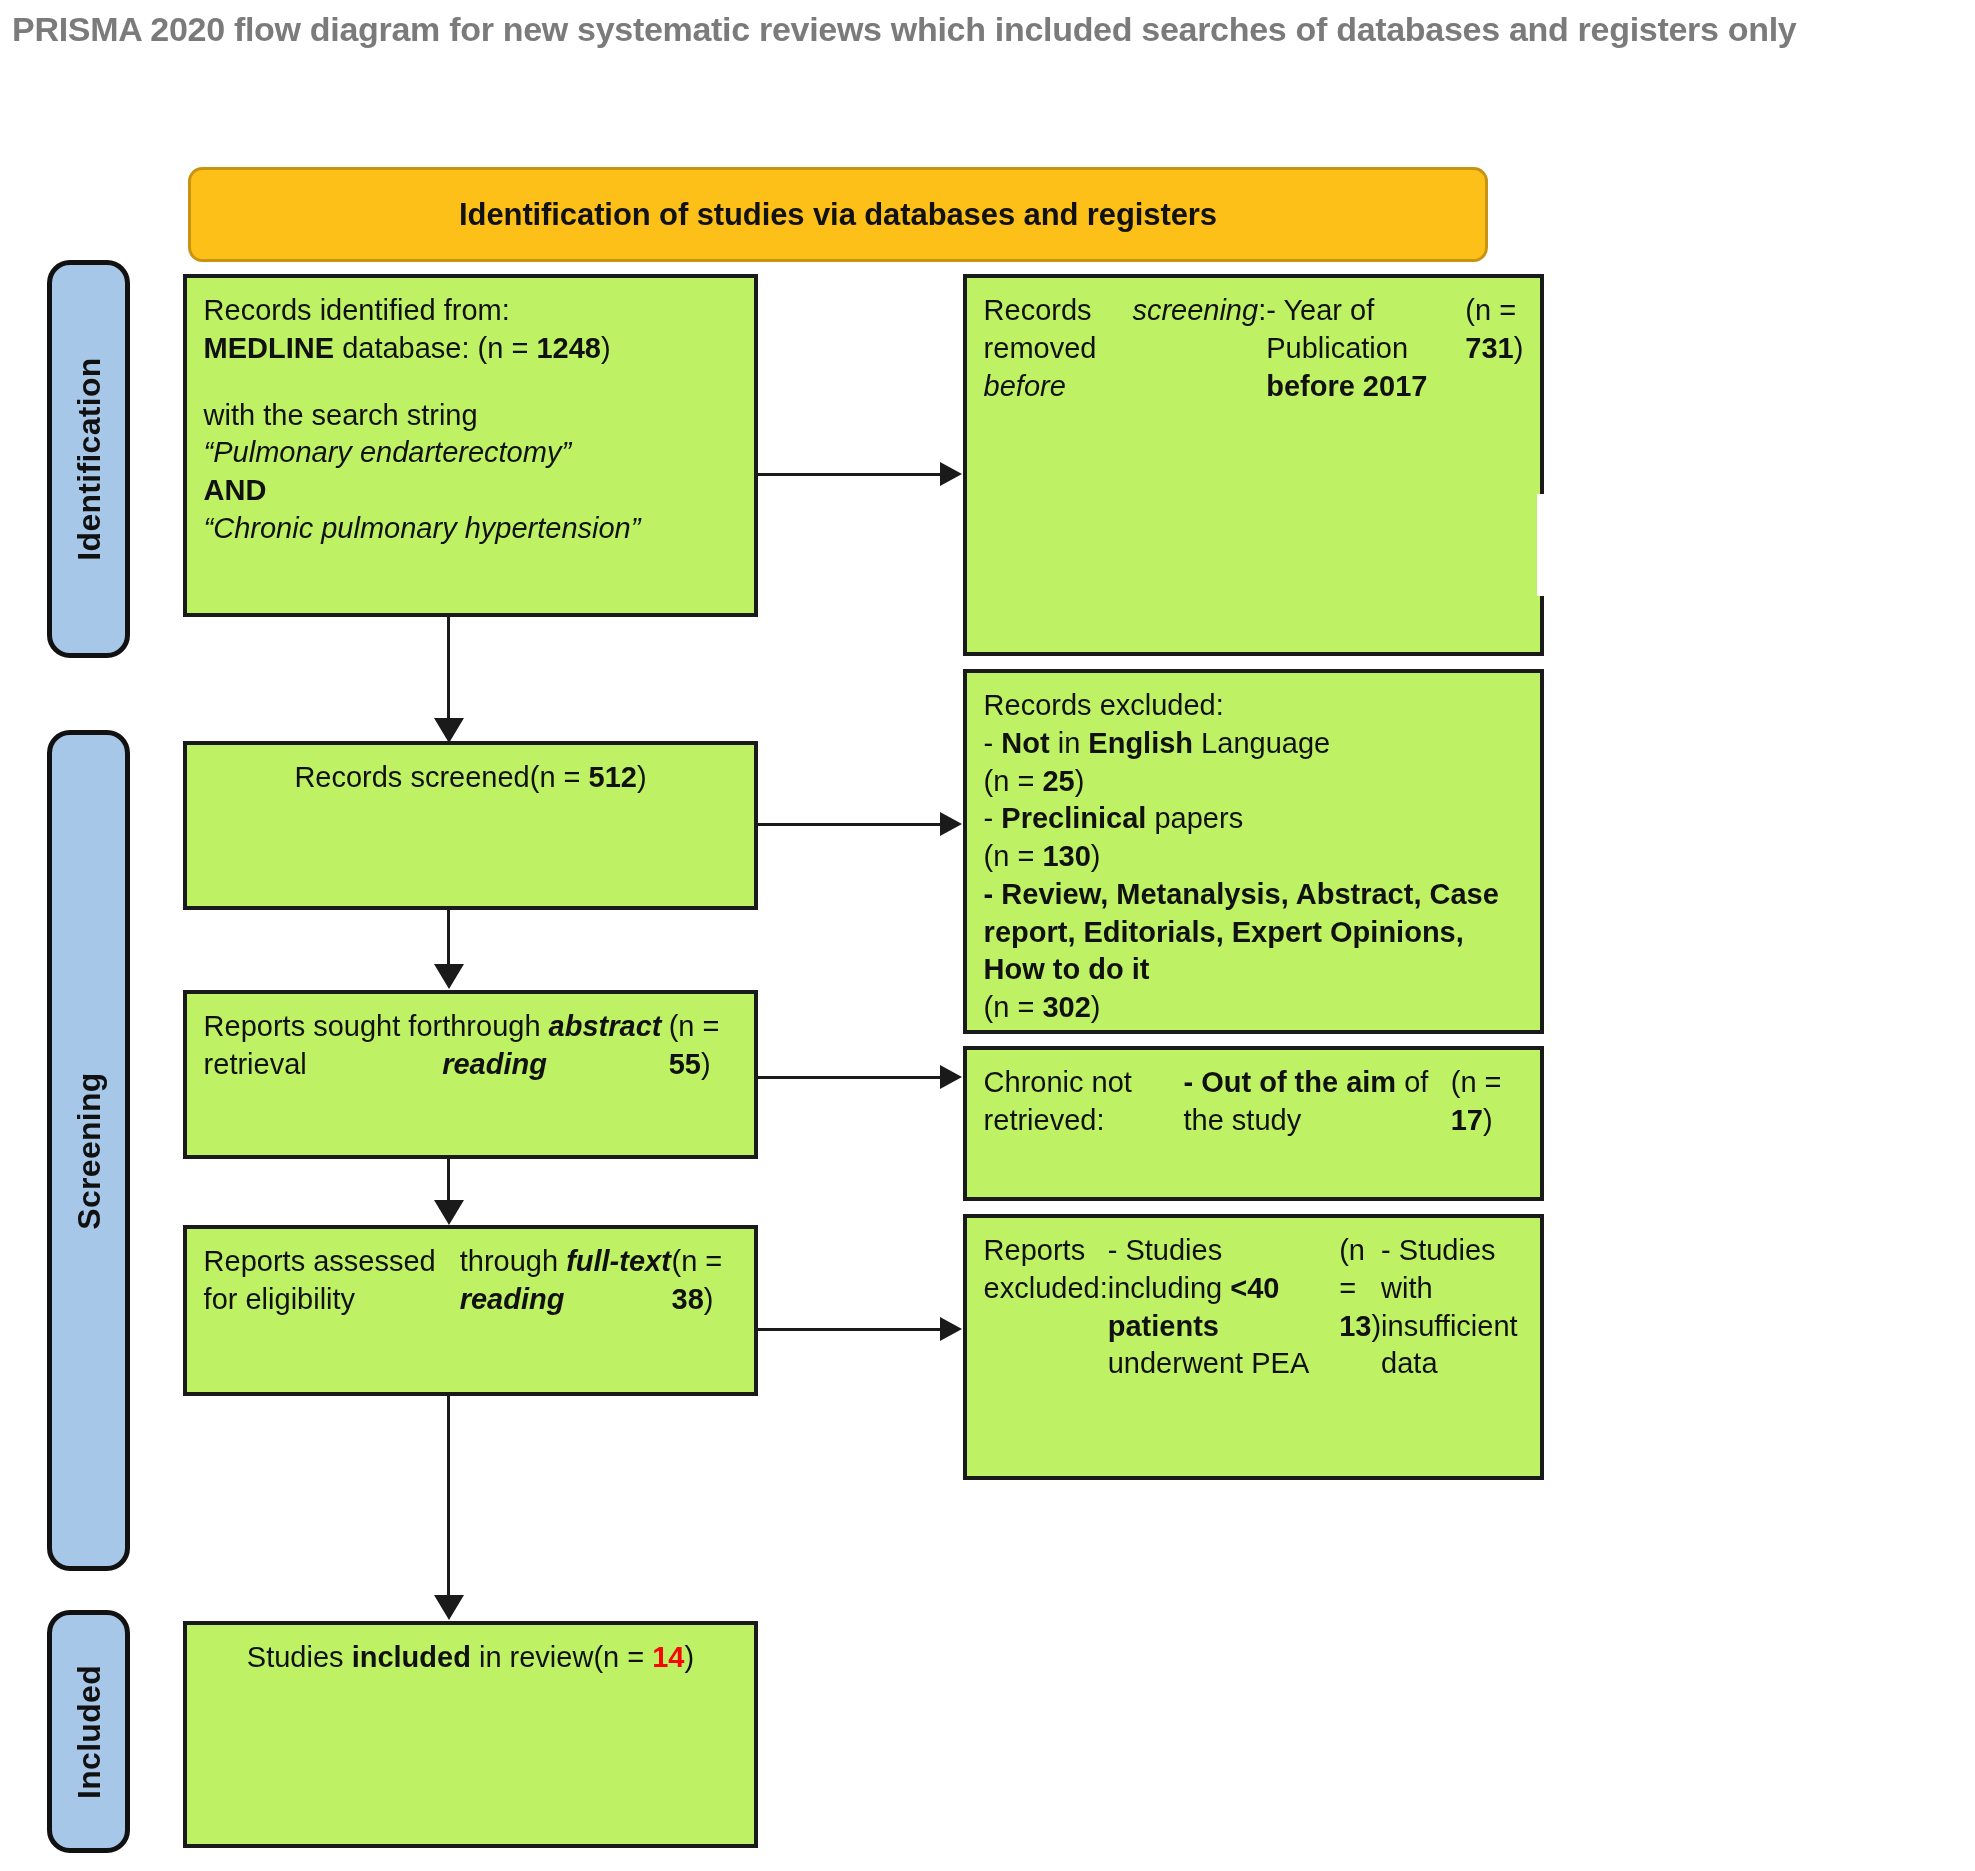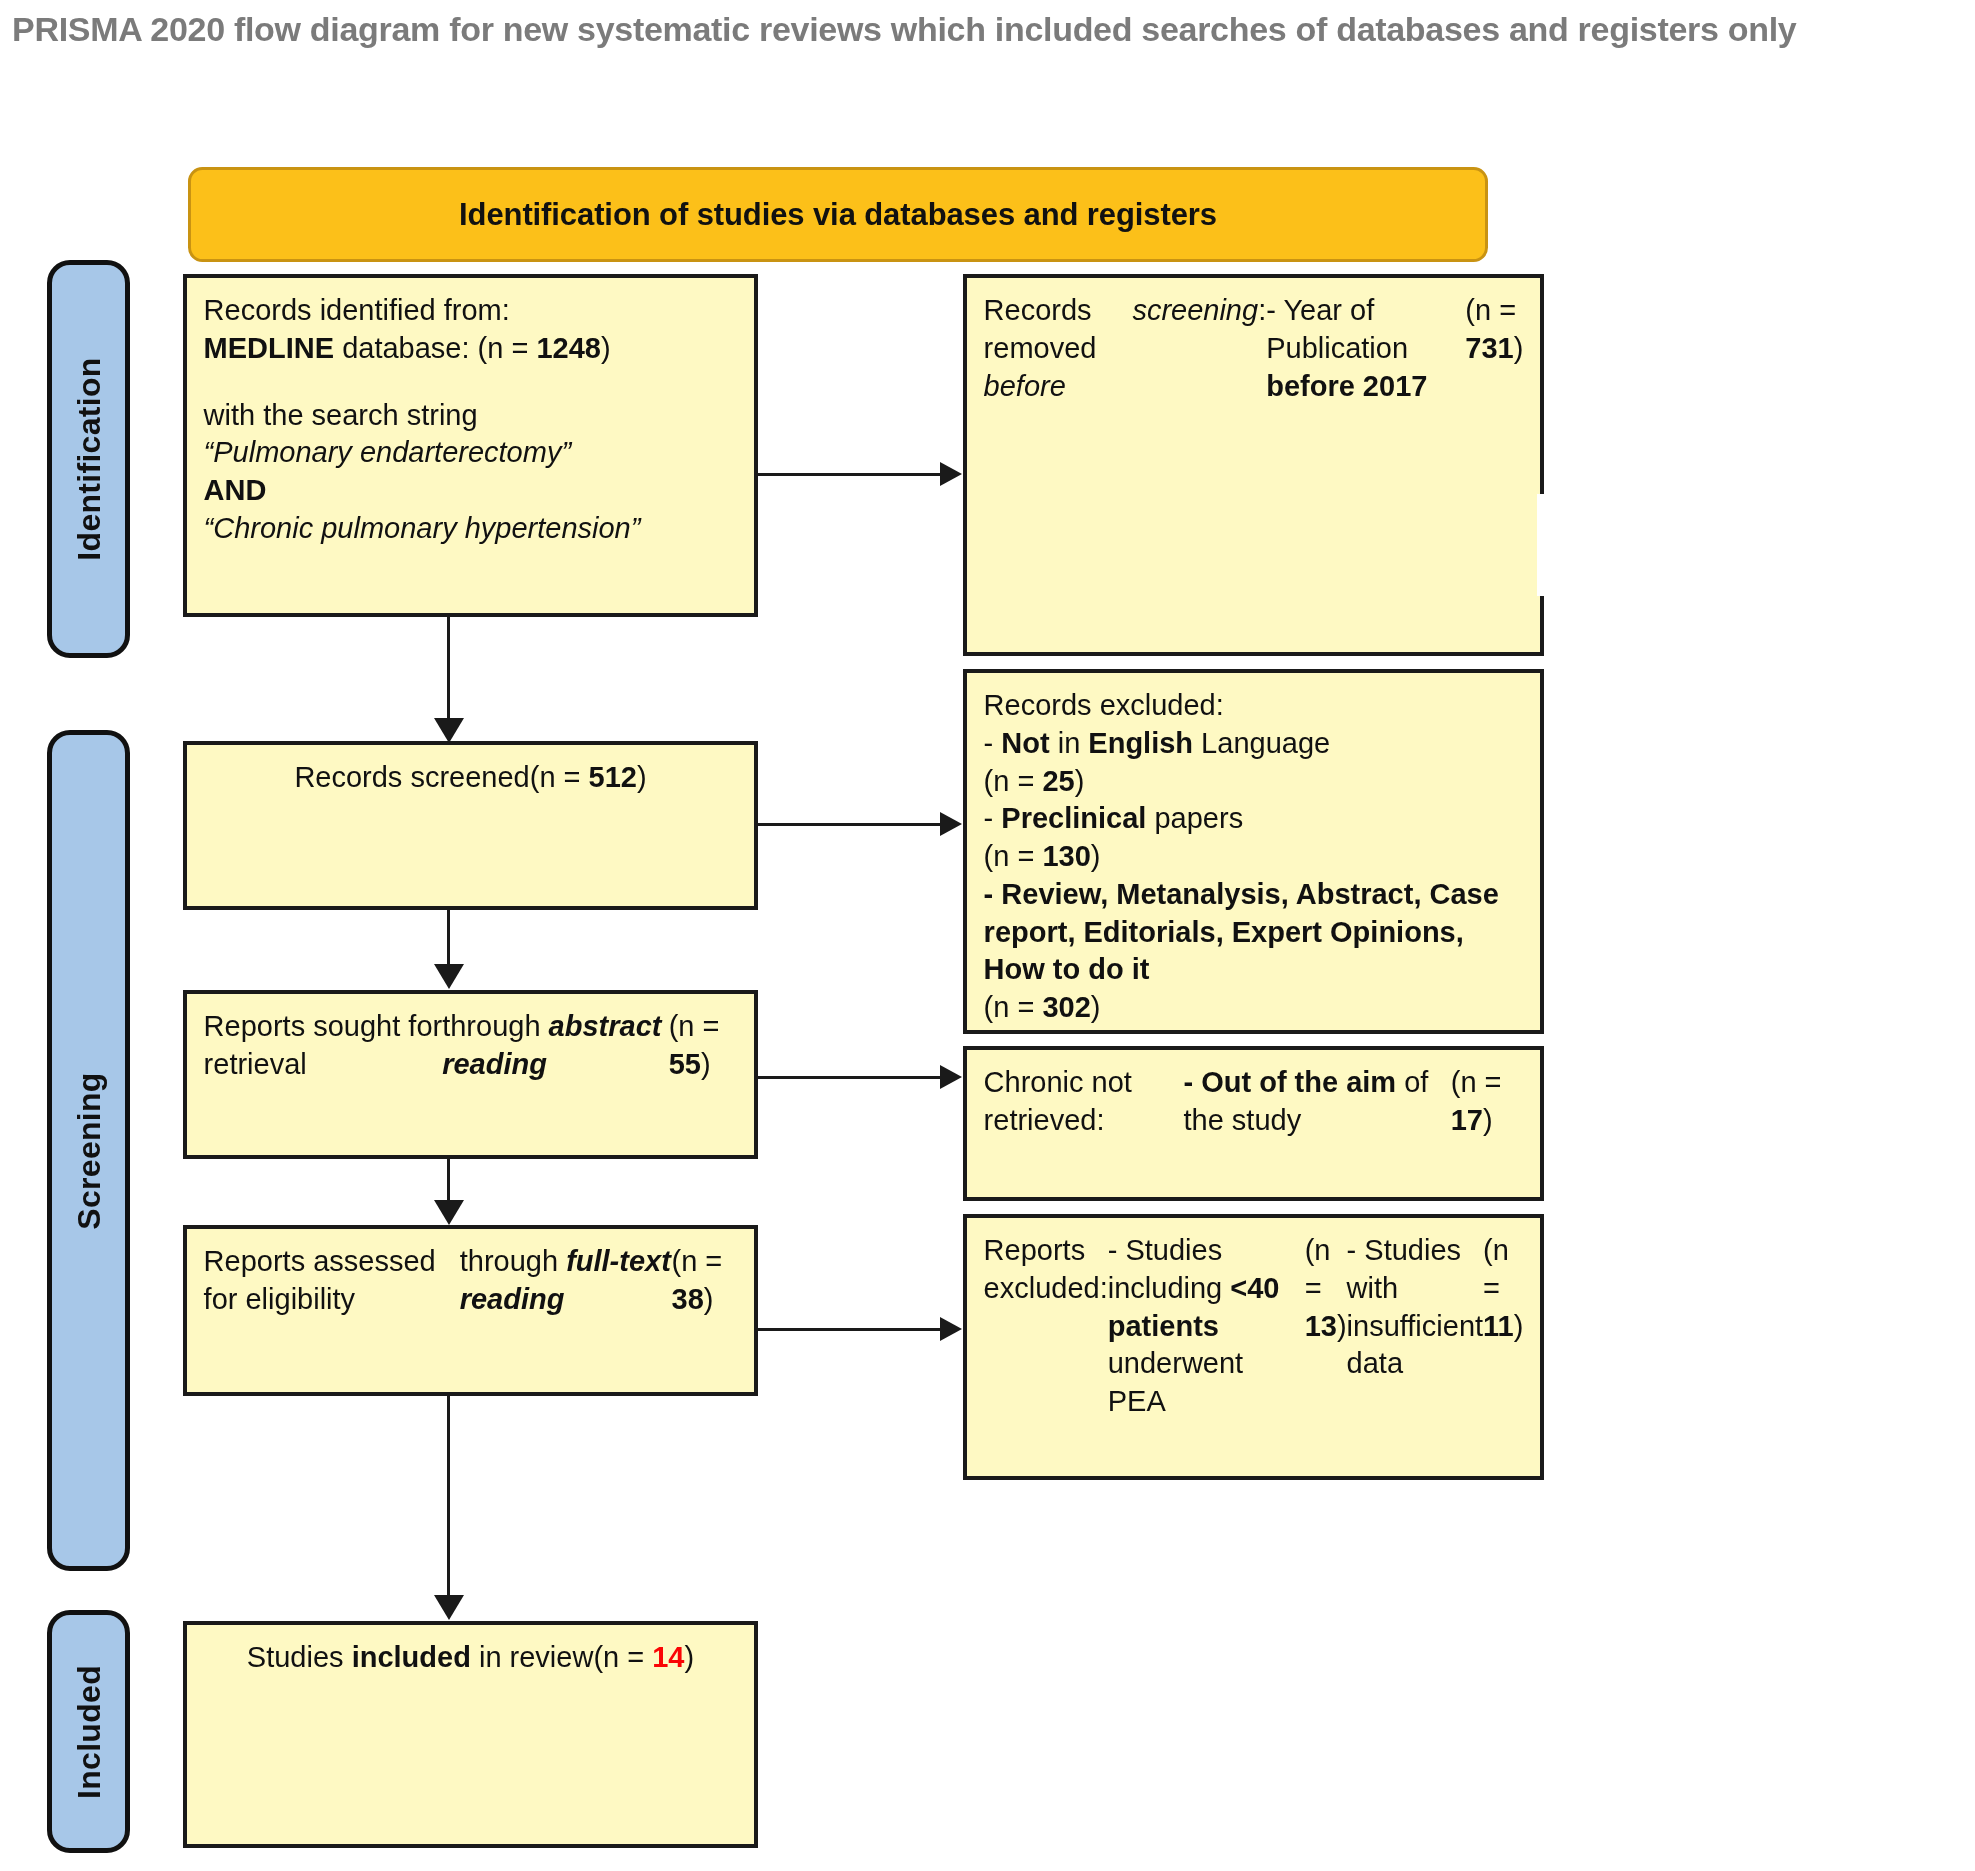--- a/index.html
+++ b/index.html
@@ -68,21 +68,21 @@
   #banner .banner-text {
     font-size: 31px;
     font-weight: bold;
     color: #111111;
     letter-spacing: -0.1px;
   }
 
   
   .fbox {
     position: absolute;
-    background: #fef9c3;
+    background: #bef264;
     border: 4.4px solid #1a1a1a;
     box-sizing: border-box;
     overflow: hidden;
   }
   .fbox .fbox-inner {
     padding: 14.4px 16.6px;
     font-size: 29px;
     color: #111111;
     line-height: 1.30;
   }
@@ -267,23 +267,20 @@
       <p>
         <span>- </span><span>Studies including </span><span class="b">&lt;40 patients</span><span> underwent PEA</span>
       </p>
       <p>
         <span>(n = </span><span class="b">13</span><span>)</span>
       </p>
 
       <p>
         <span>- </span><span>Studies with insufficient data</span>
       </p>
-      <p>
-        <span>(n = </span><span class="b">11</span><span>)</span>
-      </p>
     </div>
   </div>
 
   <div class="fbox" style="left:183px; top:1621px; width:575px; height:227px;">
     <div class="fbox-inner vcenter">
       <p>
         <span>Studies </span><span class="b">included</span><span> in review</span>
       </p>
       <p>
         <span>(n = </span><span class="red">14</span><span>)</span>

